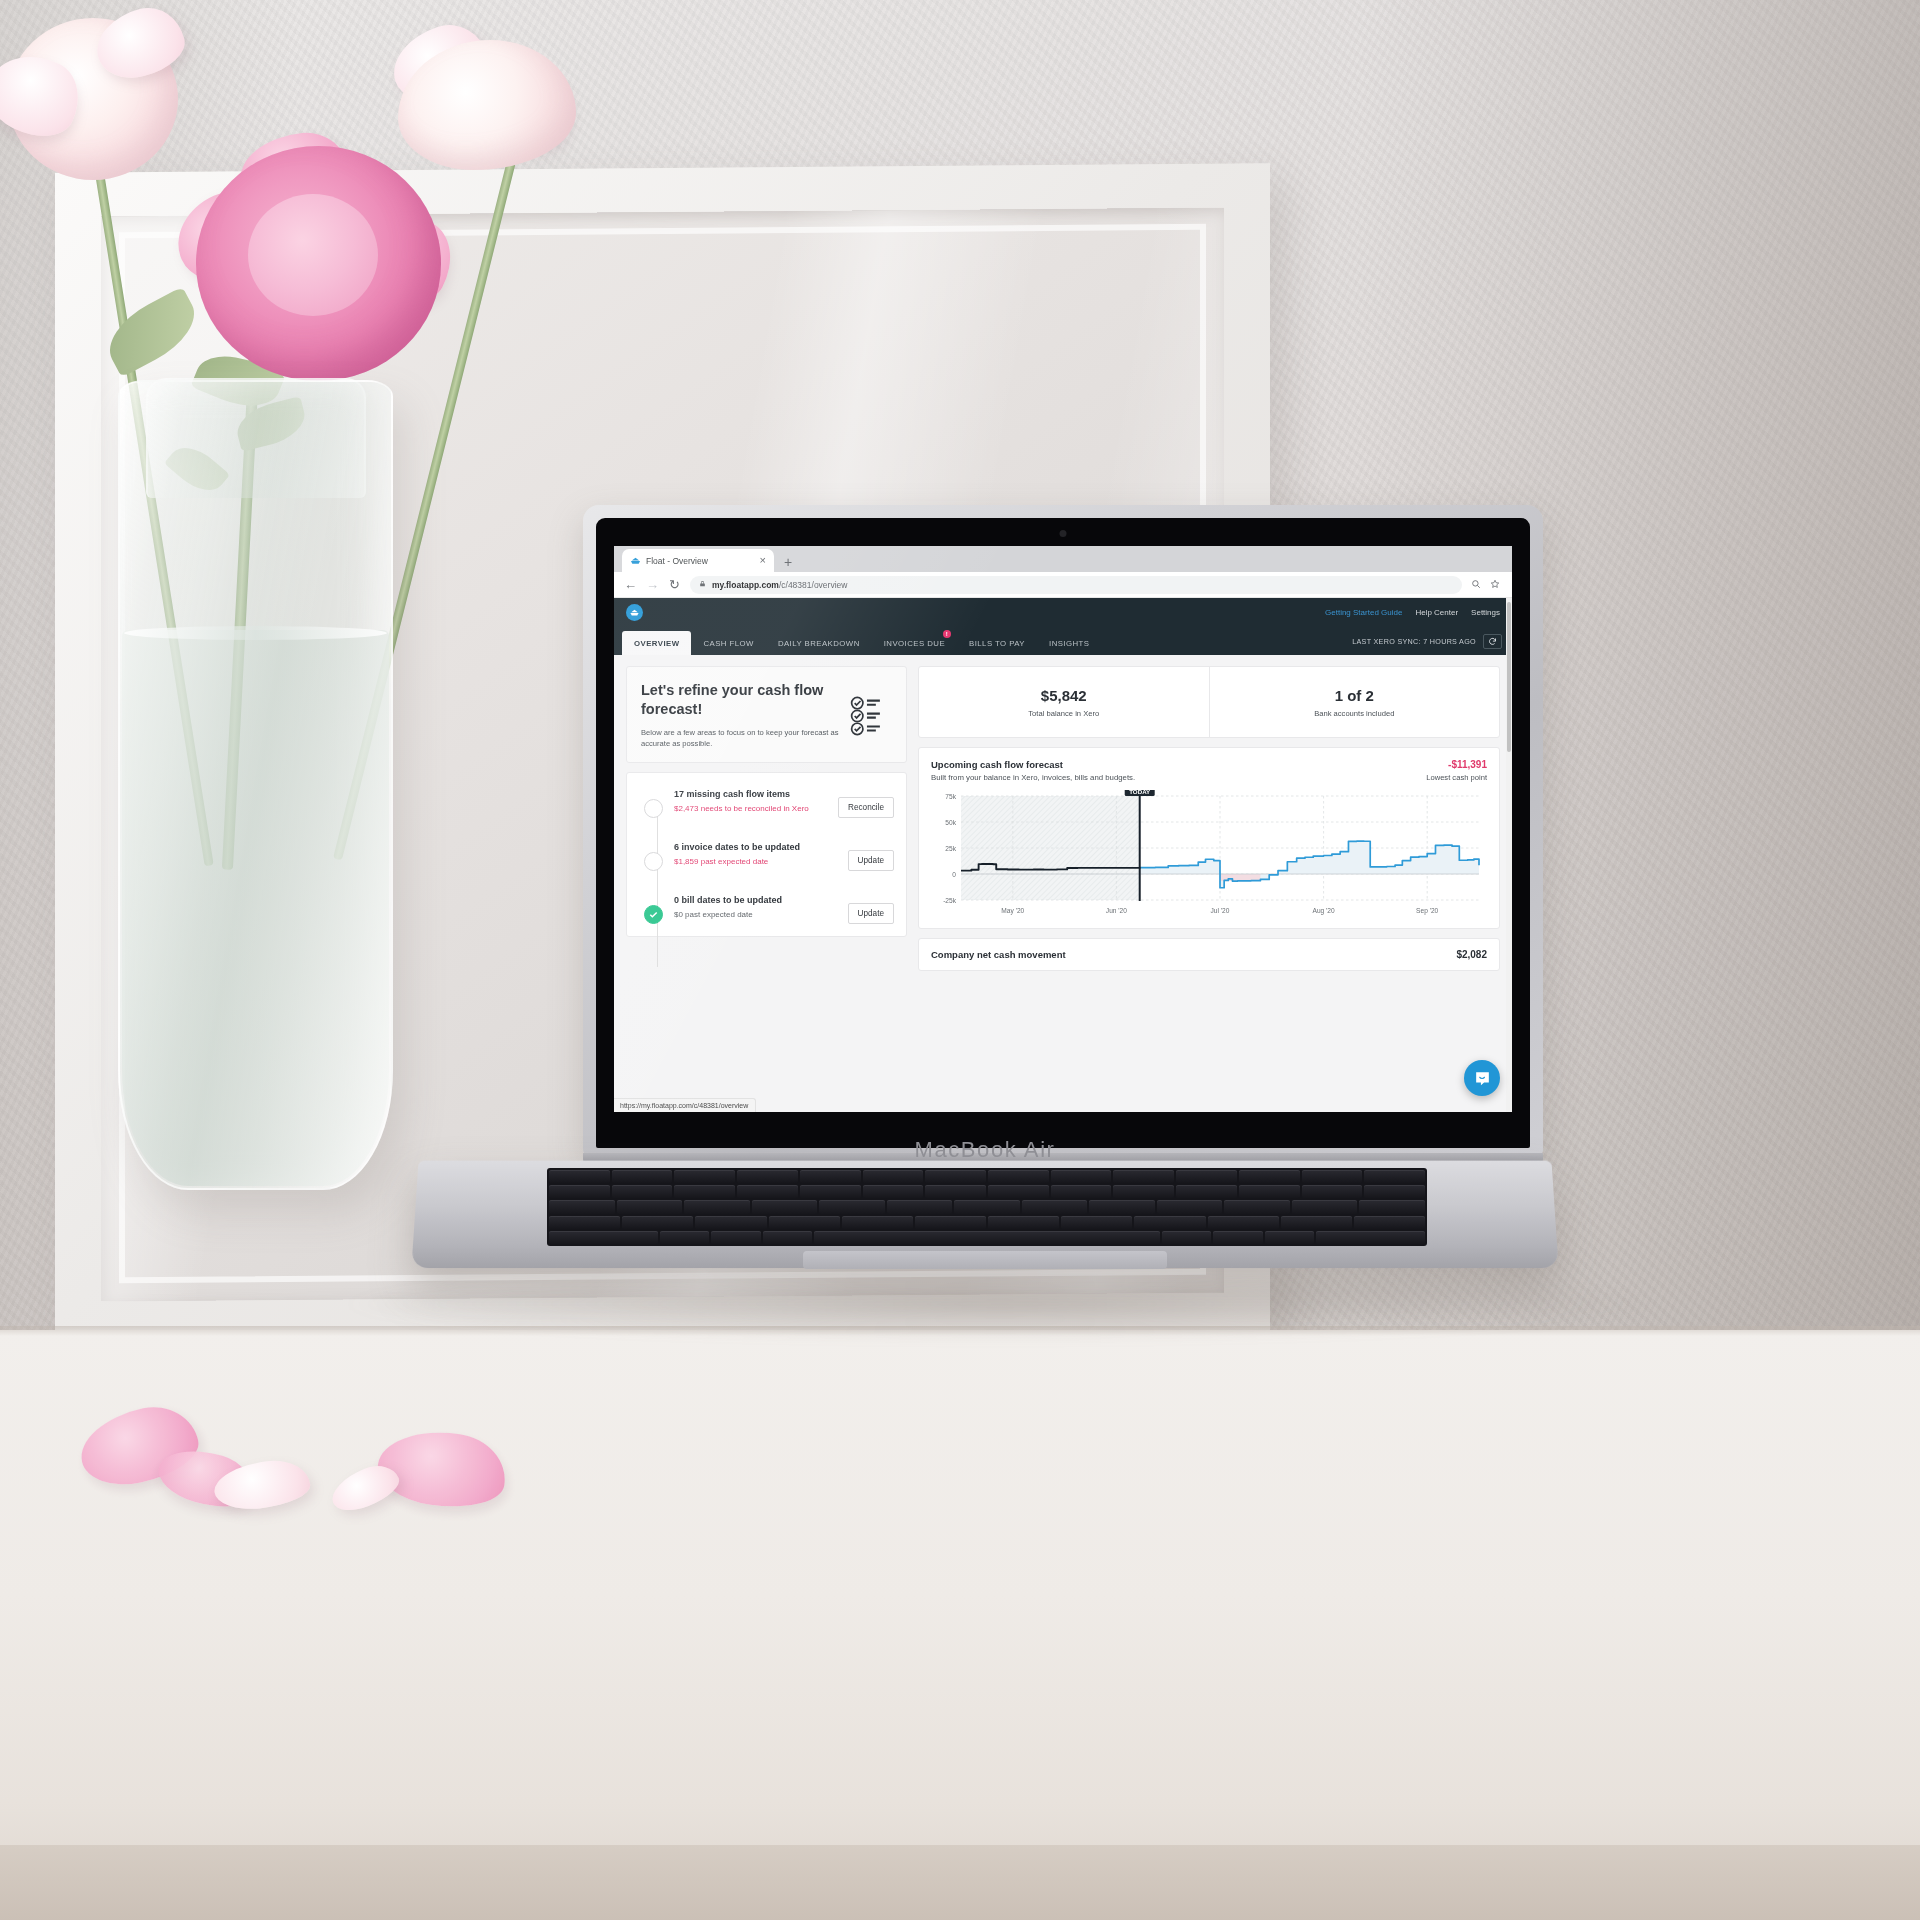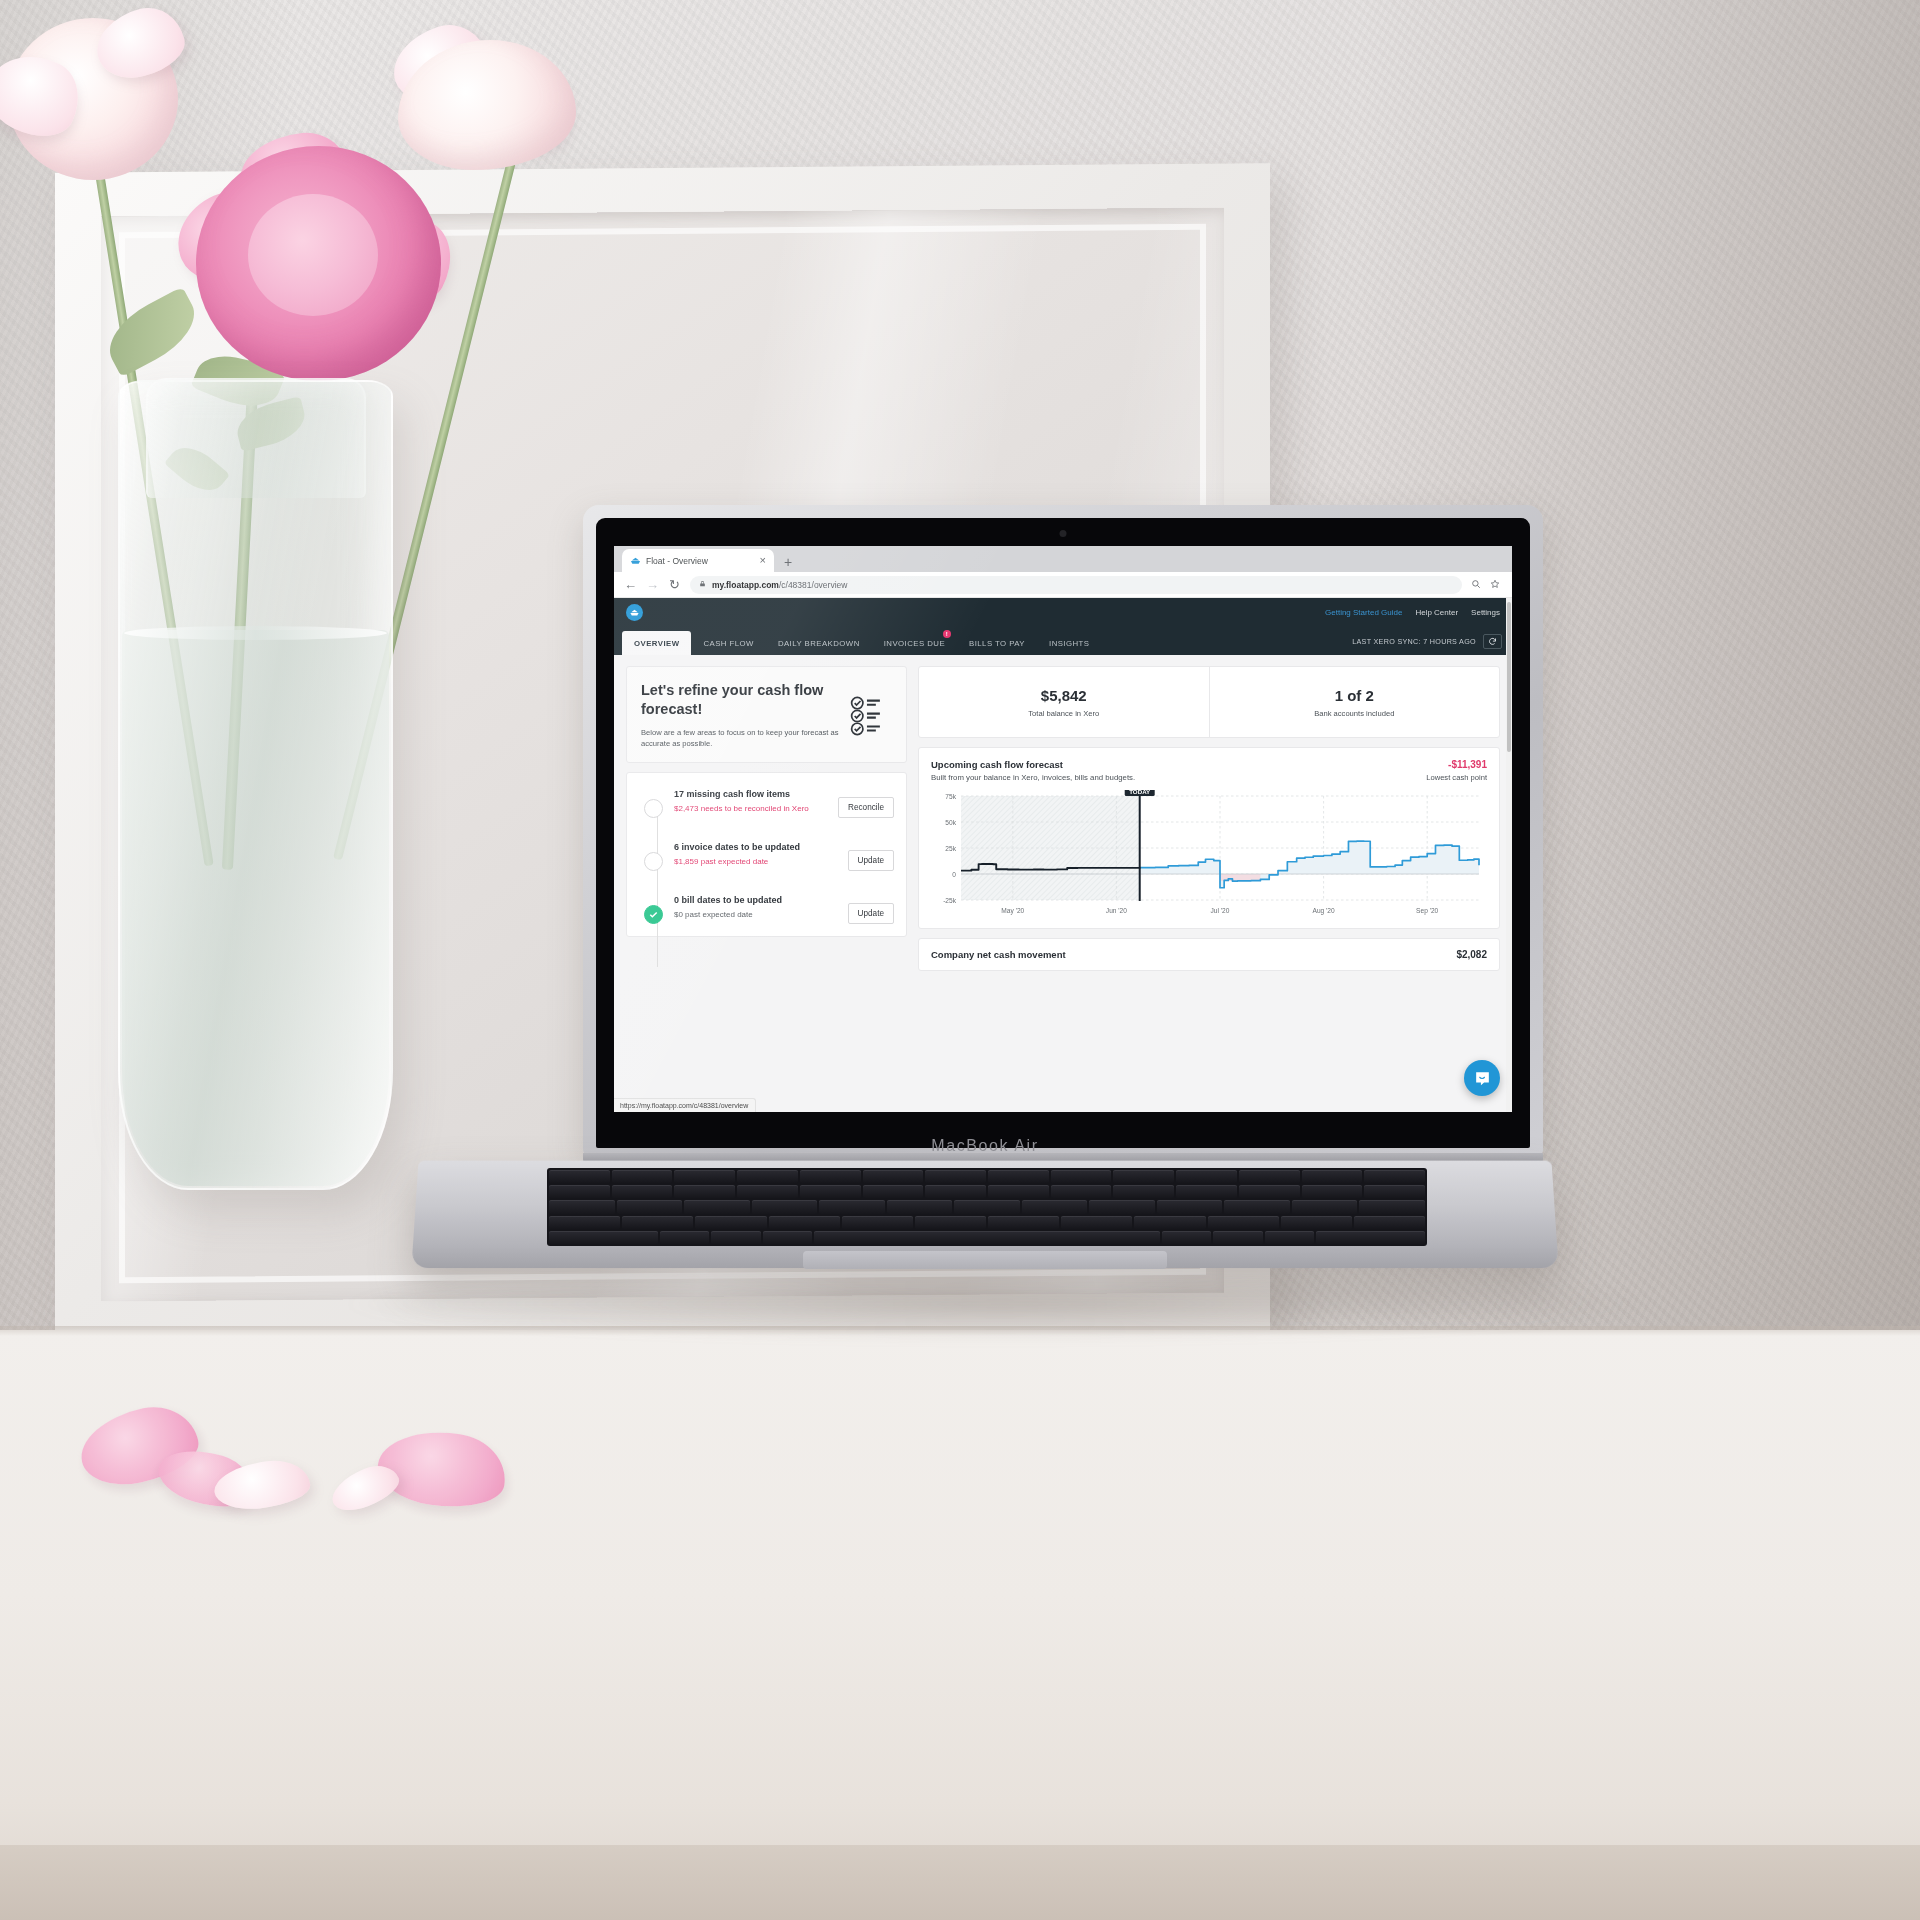--- a/index.html
+++ b/index.html
@@ -170,21 +170,21 @@
     box-shadow: 0 20px 40px rgba(120,112,106,.34);
     transform: perspective(900px) rotateX(6deg);
   }
   .base-notch {
     position:absolute; left:50%; top:96px; transform:translateX(-50%);
     width:180px; height:12px; border-radius: 0 0 12px 12px;
     background: linear-gradient(180deg,#a8a8ae,#9a9aa0);
   }
   .macbook-label {
     position:absolute; left:50%; top:632px; transform:translateX(-50%);
-    color:#8f8f95; font-size:16px; letter-spacing:1.6px; font-weight:400;
+    color:#8f8f95; font-size:22px; letter-spacing:1.6px; font-weight:400;
   }
   .keyboard {
     position:absolute; left:132px; top:663px; width:880px; height:78px;
     background:#15151a; border-radius:3px;
     display:grid; grid-template-rows: repeat(5, 1fr); gap:2px; padding:2px;
   }
   .krow { display:flex; gap:2px; }
   .key {
     flex:1; background: linear-gradient(180deg,#2a2a31,#16161b);
     border-radius:2px; box-shadow: inset 0 1px 0 rgba(255,255,255,.08);

